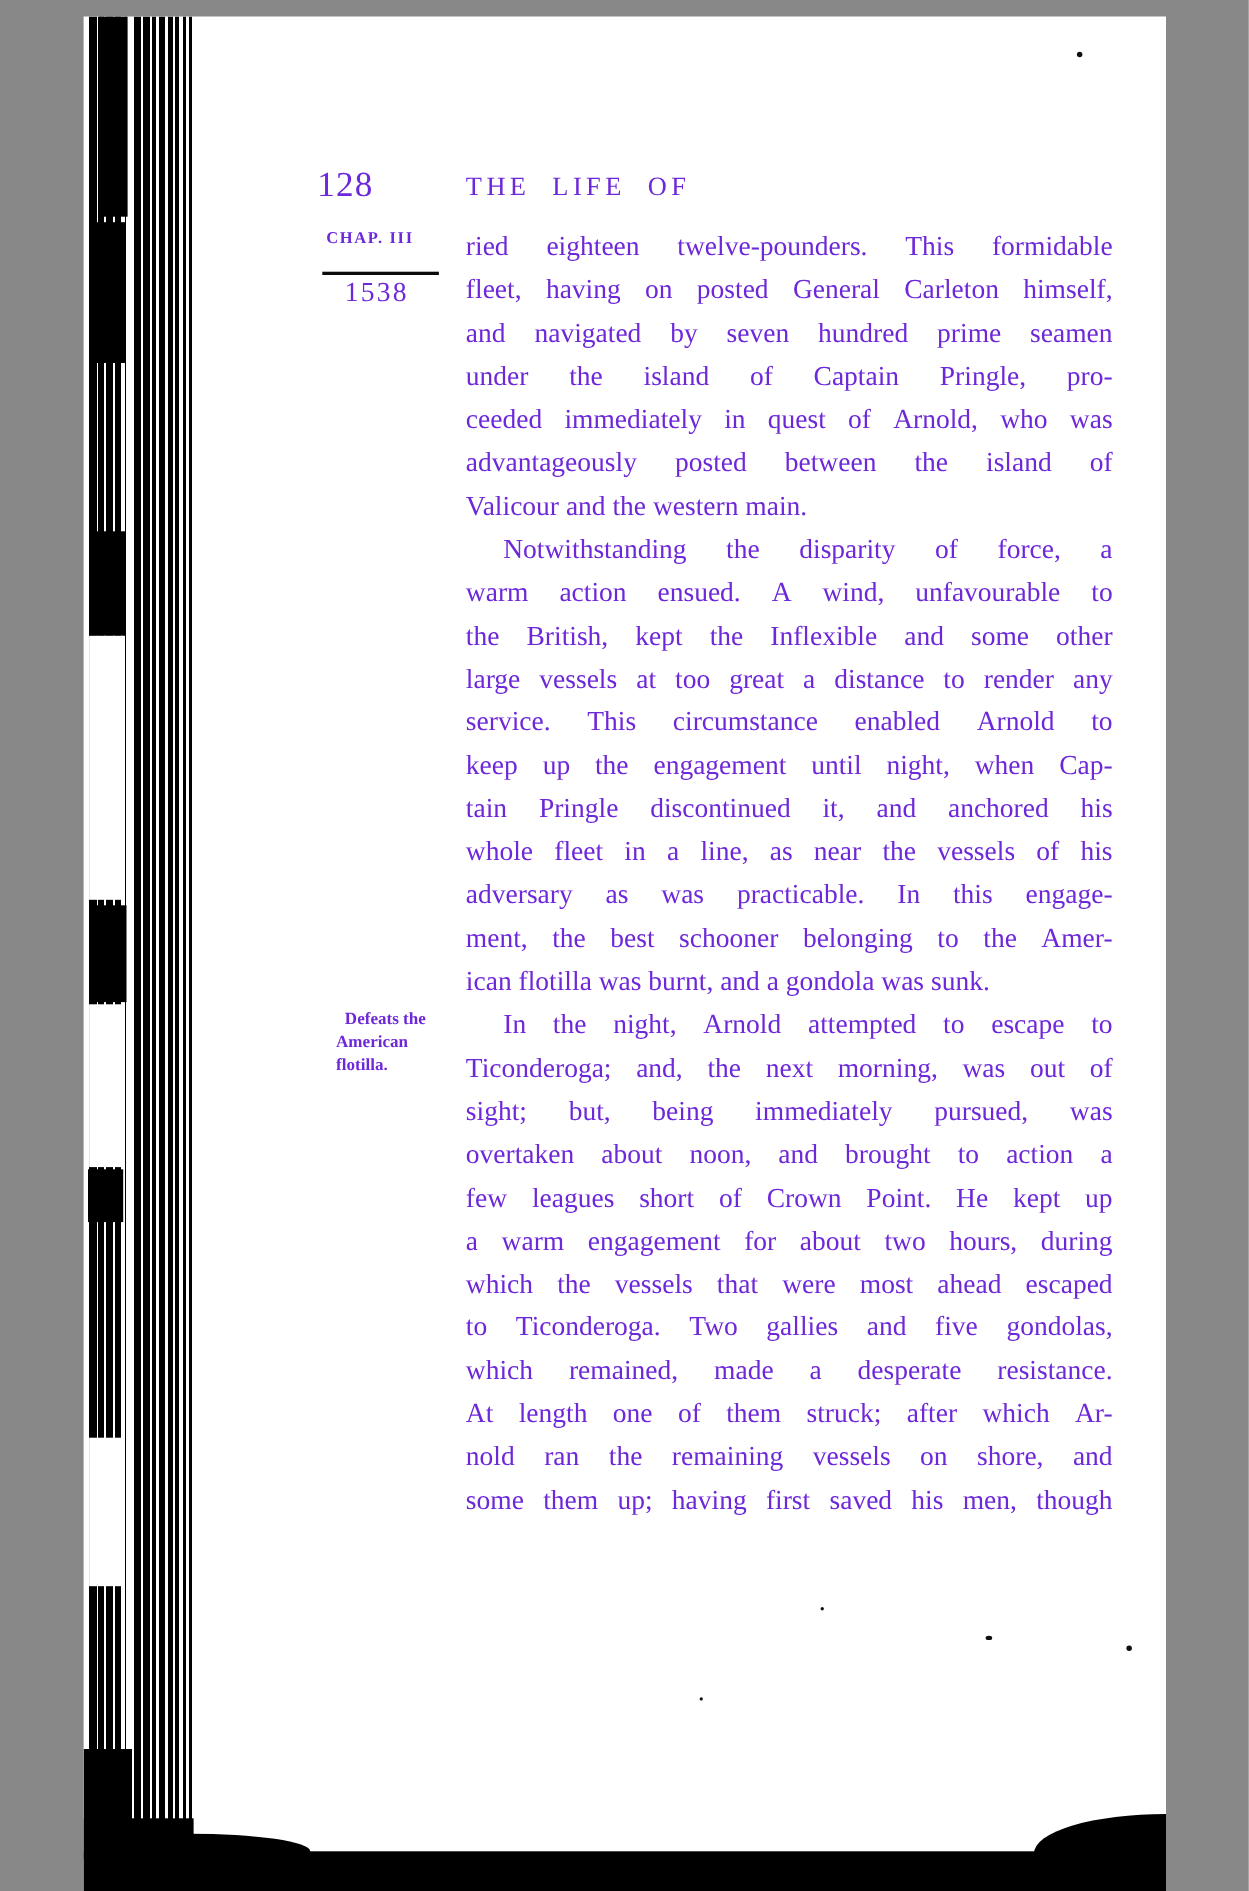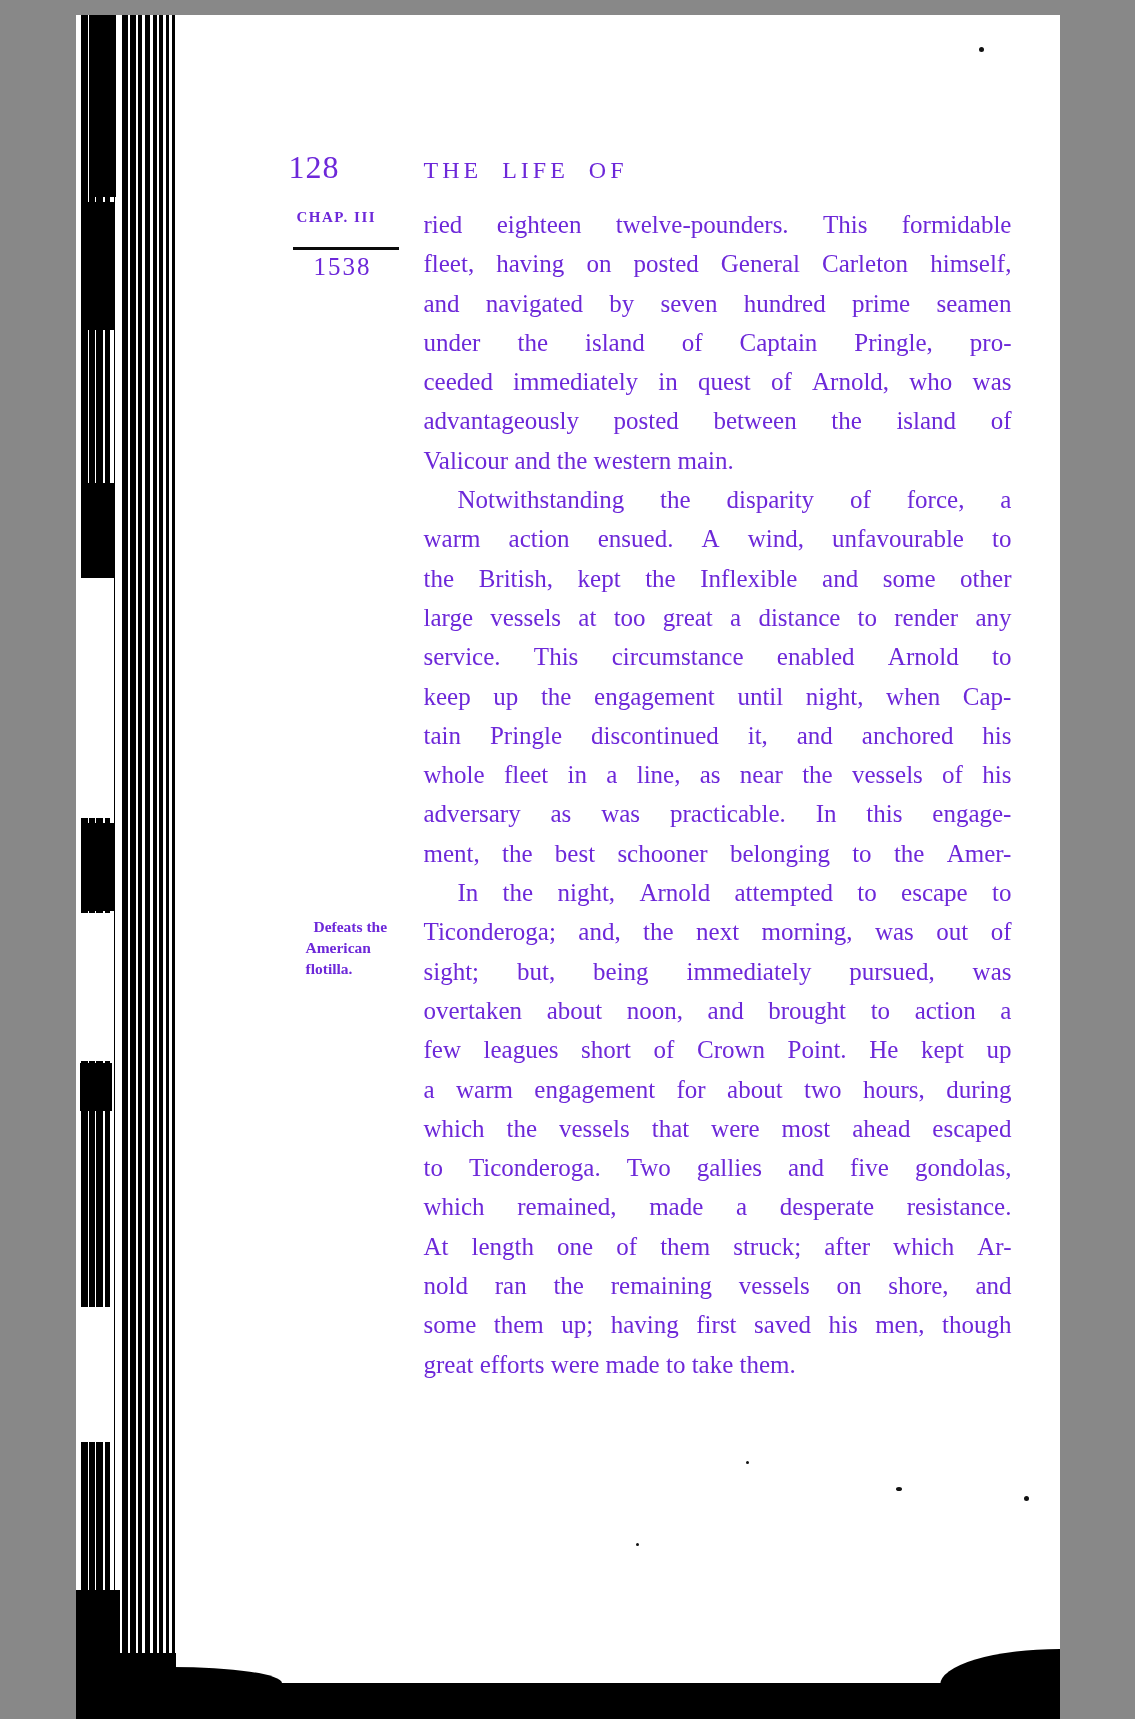--- a/index.html
+++ b/index.html
@@ -110,31 +110,31 @@
         <div class="line indent"><span>Notwithstanding</span><span>the</span><span>disparity</span><span>of</span><span>force,</span><span>a</span></div>
         <div class="line"><span>warm</span><span>action</span><span>ensued.</span><span>A</span><span>wind,</span><span>unfavourable</span><span>to</span></div>
         <div class="line"><span>the</span><span>British,</span><span>kept</span><span>the</span><span>Inflexible</span><span>and</span><span>some</span><span>other</span></div>
         <div class="line"><span>large</span><span>vessels</span><span>at</span><span>too</span><span>great</span><span>a</span><span>distance</span><span>to</span><span>render</span><span>any</span></div>
         <div class="line"><span>service.</span><span>This</span><span>circumstance</span><span>enabled</span><span>Arnold</span><span>to</span></div>
         <div class="line italic"><span>keep</span><span>up</span><span>the</span><span>engagement</span><span>until</span><span>night,</span><span>when</span><span>Cap-</span></div>
         <div class="line"><span>tain</span><span>Pringle</span><span>discontinued</span><span>it,</span><span>and</span><span>anchored</span><span>his</span></div>
         <div class="line"><span>whole</span><span>fleet</span><span>in</span><span>a</span><span>line,</span><span>as</span><span>near</span><span>the</span><span>vessels</span><span>of</span><span>his</span></div>
         <div class="line"><span>adversary</span><span>as</span><span>was</span><span>practicable.</span><span>In</span><span>this</span><span>engage-</span></div>
         <div class="line"><span>ment,</span><span>the</span><span>best</span><span>schooner</span><span>belonging</span><span>to</span><span>the</span><span>Amer-</span></div>
+        <div class="line last">ican flotilla was burnt, and a gondola was sunk.</div>
       </div>
       <div>
         <div class="line indent"><span>In</span><span>the</span><span>night,</span><span>Arnold</span><span>attempted</span><span>to</span><span>escape</span><span>to</span></div>
         <div class="line"><span>Ticonderoga;</span><span>and,</span><span>the</span><span>next</span><span>morning,</span><span>was</span><span>out</span><span>of</span></div>
         <div class="line"><span>sight;</span><span>but,</span><span>being</span><span>immediately</span><span>pursued,</span><span>was</span></div>
         <div class="line"><span>overtaken</span><span>about</span><span>noon,</span><span>and</span><span>brought</span><span>to</span><span>action</span><span>a</span></div>
         <div class="line"><span>few</span><span>leagues</span><span>short</span><span>of</span><span>Crown</span><span>Point.</span><span>He</span><span>kept</span><span>up</span></div>
         <div class="line"><span>a</span><span>warm</span><span>engagement</span><span>for</span><span>about</span><span>two</span><span>hours,</span><span>during</span></div>
         <div class="line"><span>which</span><span>the</span><span>vessels</span><span>that</span><span>were</span><span>most</span><span>ahead</span><span>escaped</span></div>
         <div class="line"><span>to</span><span>Ticonderoga.</span><span>Two</span><span>gallies</span><span>and</span><span>five</span><span>gondolas,</span></div>
         <div class="line"><span>which</span><span>remained,</span><span>made</span><span>a</span><span>desperate</span><span>resistance.</span></div>
         <div class="line"><span>At</span><span>length</span><span>one</span><span>of</span><span>them</span><span>struck;</span><span>after</span><span>which</span><span>Ar-</span></div>
         <div class="line"><span>nold</span><span>ran</span><span>the</span><span>remaining</span><span>vessels</span><span>on</span><span>shore,</span><span>and</span></div>
         <div class="line"><span>some</span><span>them</span><span>up;</span><span>having</span><span>first</span><span>saved</span><span>his</span><span>men,</span><span>though</span></div>
-        <div class="line last">great efforts were made to take them.</div>
       </div>
     </div>
 
 </div>
 
 </body></html>

